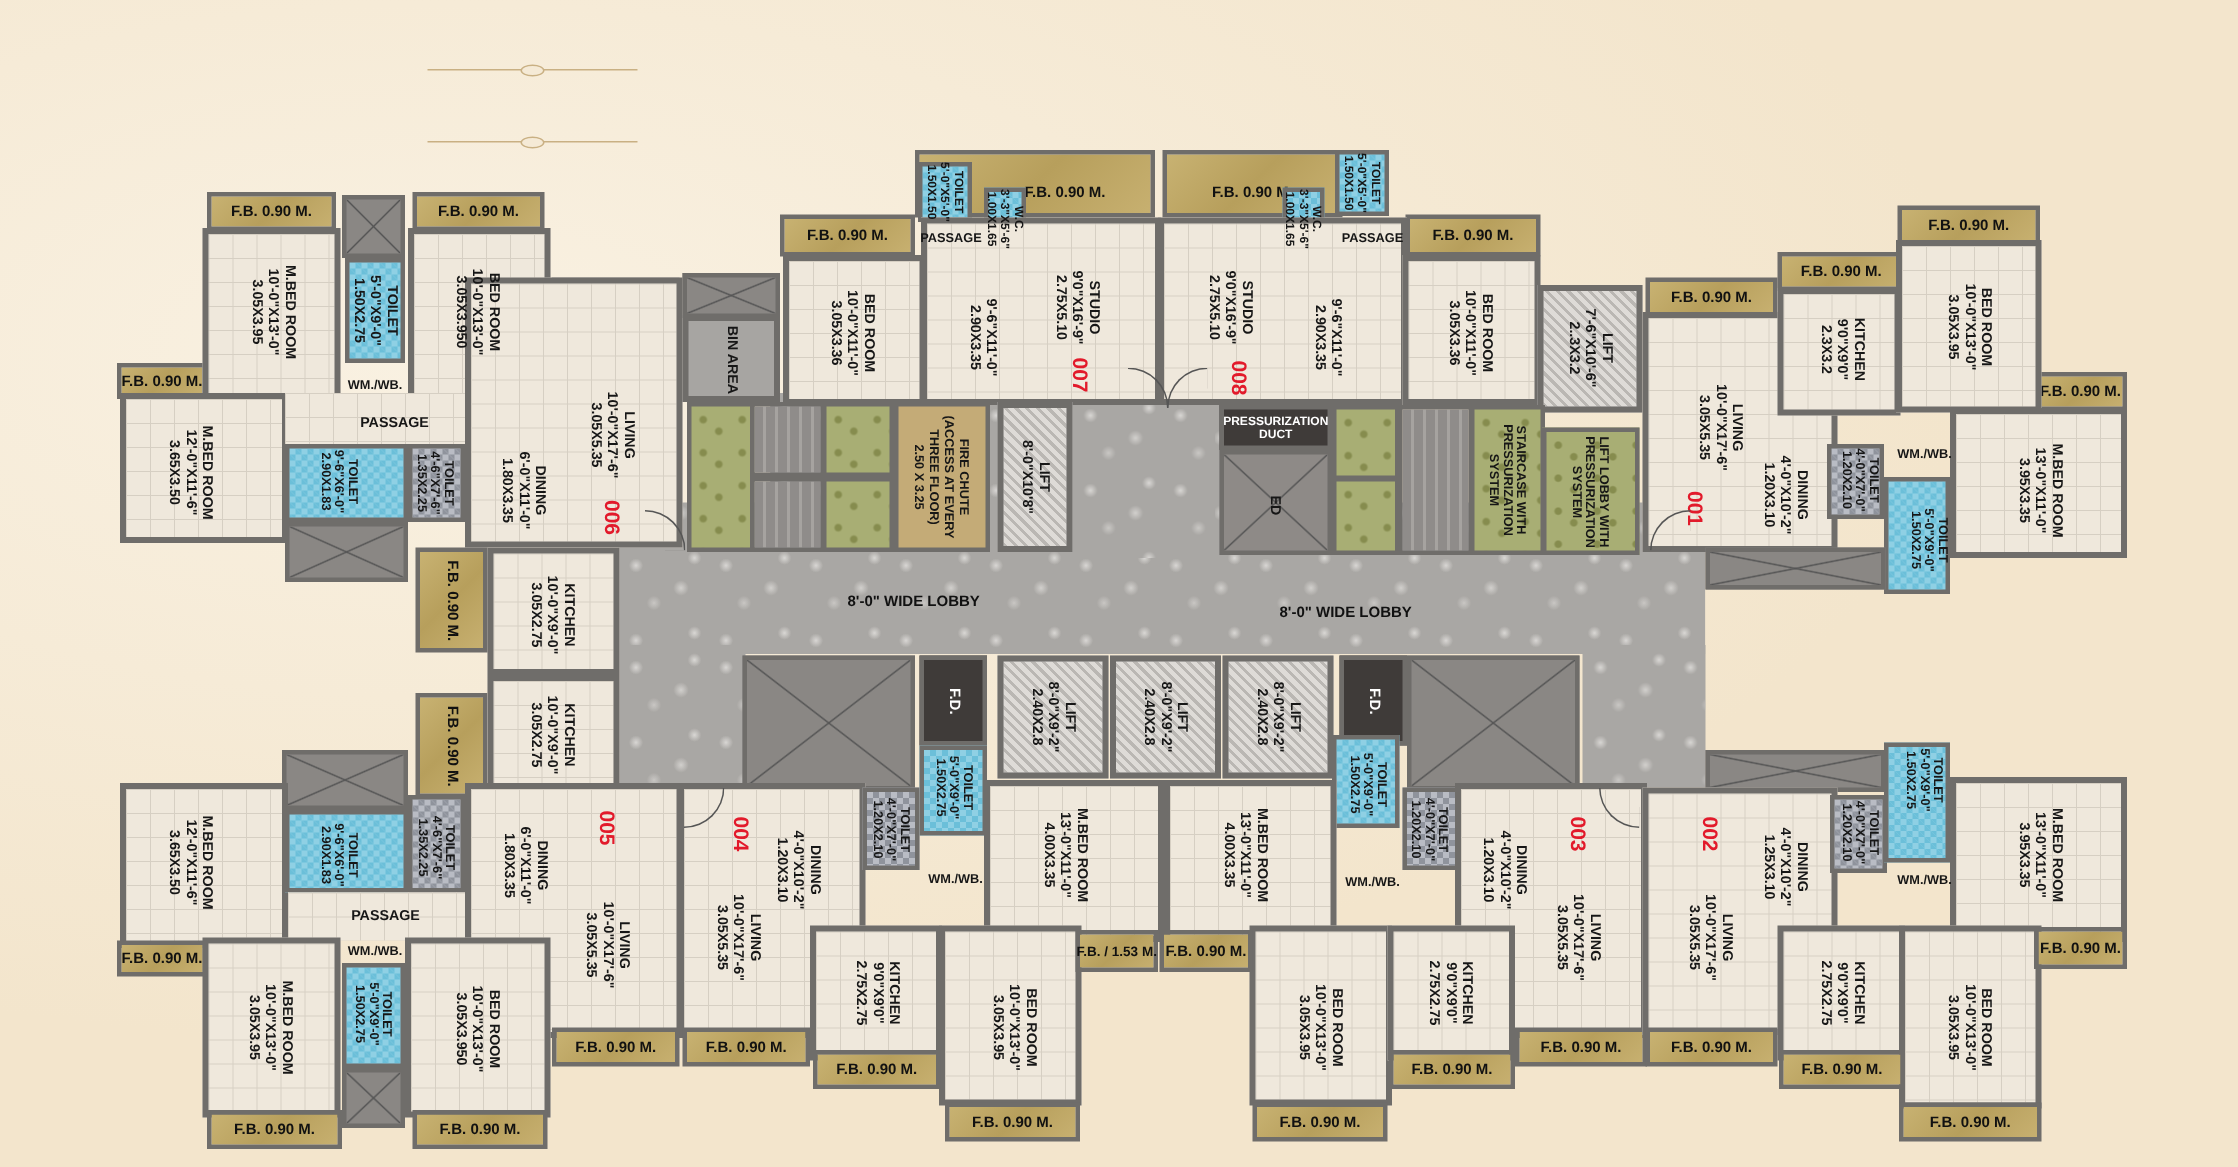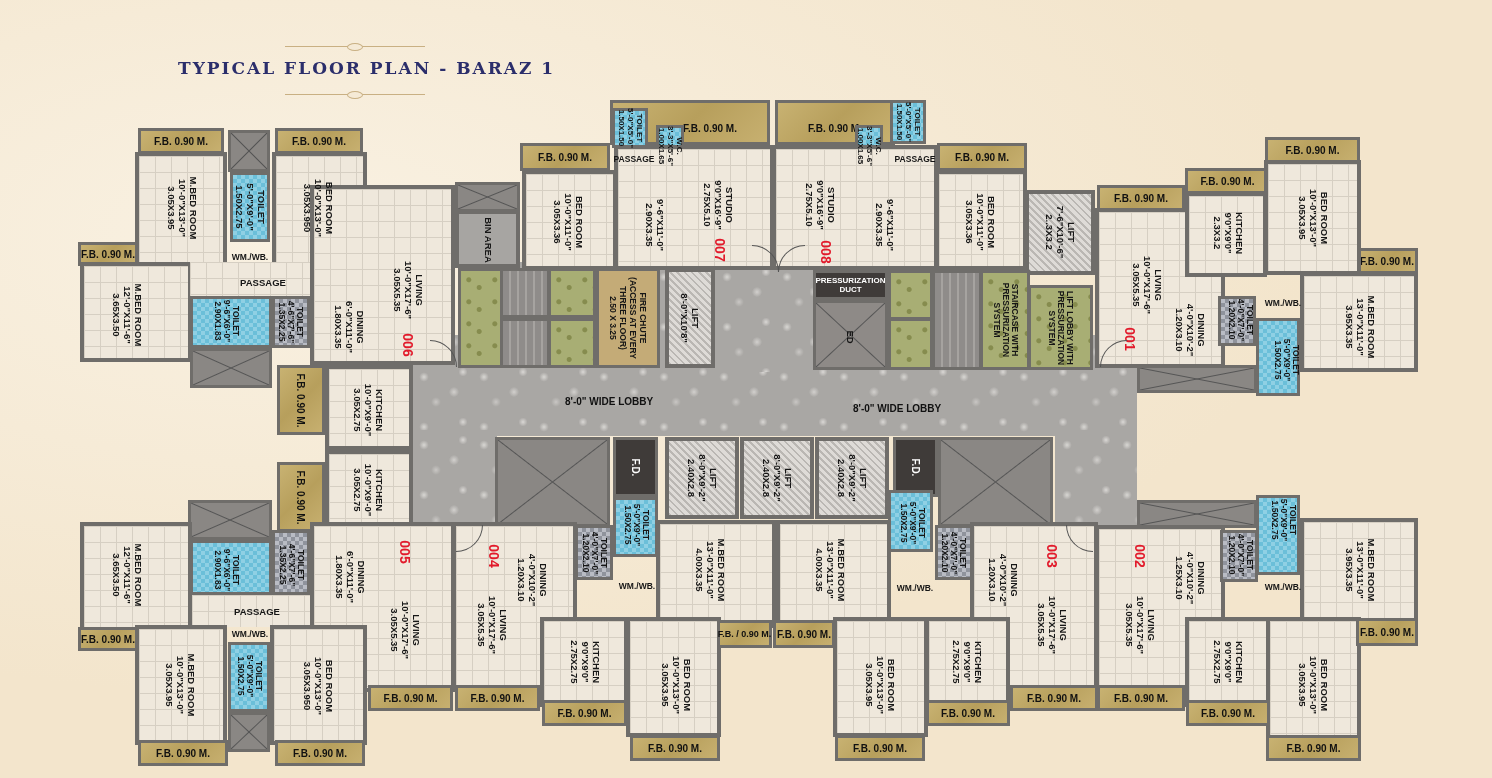--- a/index.html
+++ b/index.html
@@ -37,21 +37,20 @@
   .lbl.sm{font-size:8.5px;line-height:9px;}
   .unit{position:absolute;font-size:14px;font-weight:bold;color:#e21a2b;transform:translate(-50%,-50%) rotate(90deg);}
   .lobtxt{position:absolute;font-size:10px;font-weight:bold;color:#111;white-space:nowrap;}
   .door{position:absolute;width:26px;height:26px;border:1px solid #555;border-radius:0 100% 0 0;border-left:none;border-bottom:none;}
 </style>
 </head>
 <body>
 
 <div class="title-wrap">
   <div class="orn t"></div>
-  <div class="title">TYPICAL FLOOR PLAN - BARAZ 1</div>
   <div class="orn b"></div>
 </div>
 
 <div class="lobby" style="left:412px;top:262px;width:725px;height:174px;clip-path:polygon(0 42%,14% 42%,14% 0,45% 0,45% 0,57% 0,57% 42%,100% 42%,100% 100%,0 100%);"></div>
 <div class="lobby" style="left:412px;top:430px;width:85px;height:95px;"></div>
 <div class="lobby" style="left:1055px;top:430px;width:82px;height:95px;"></div>
 <div class="lobby" style="left:715px;top:262px;width:95px;height:110px;"></div>
 <span class="lobtxt" style="left:565px;top:396px;">8'-0" WIDE LOBBY</span>
 <span class="lobtxt" style="left:853px;top:403px;">8'-0" WIDE LOBBY</span>
 
@@ -252,21 +251,21 @@
 <div class="fb" style="left:455px;top:685px;width:85px;height:26px;">
     <span>F.B. 0.90 M.</span>
   </div>
 <div class="fb" style="left:542px;top:700px;width:85px;height:26px;">
     <span>F.B. 0.90 M.</span>
   </div>
 <div class="fb" style="left:630px;top:735px;width:90px;height:26px;">
     <span>F.B. 0.90 M.</span>
   </div>
 <div class="fb" style="left:717px;top:620px;width:55px;height:28px;font-size:9px;text-align:center;line-height:9px;">
-    <span>F.B. / 0.90 M.</span>
+    <span>F.B. / 1.53 M.</span>
   </div>
 <span class="unit" style="left:494px;top:556px;">004</span>
 <span class="lbl" style="left:532px;top:580px;">DINING<br>4'-0"X10'-2"<br>1.20X3.10</span>
 <span class="lbl" style="left:492px;top:625px;">LIVING<br>10'-0"X17'-6"<br>3.05X5.35</span>
 <span class="lbl sm" style="left:594px;top:553px;">TOILET<br>4'-0"X7'-0"<br>1.20X2.10</span>
 <span class="lbl sm" style="left:636px;top:525px;">TOILET<br>5'-0"X9'-0"<br>1.50X2.75</span>
 <span class="lbl h sm" style="left:637px;top:586px;">WM./WB.</span>
 <span class="lbl" style="left:710px;top:570px;">M.BED ROOM<br>13'-0"X11'-0"<br>4.00X3.35</span>
 <span class="lbl" style="left:585px;top:662px;">KITCHEN<br>9'0"X9'0"<br>2.75X2.75</span>
 <span class="lbl" style="left:676px;top:685px;">BED ROOM<br>10'-0"X13'-0"<br>3.05X3.95</span>

